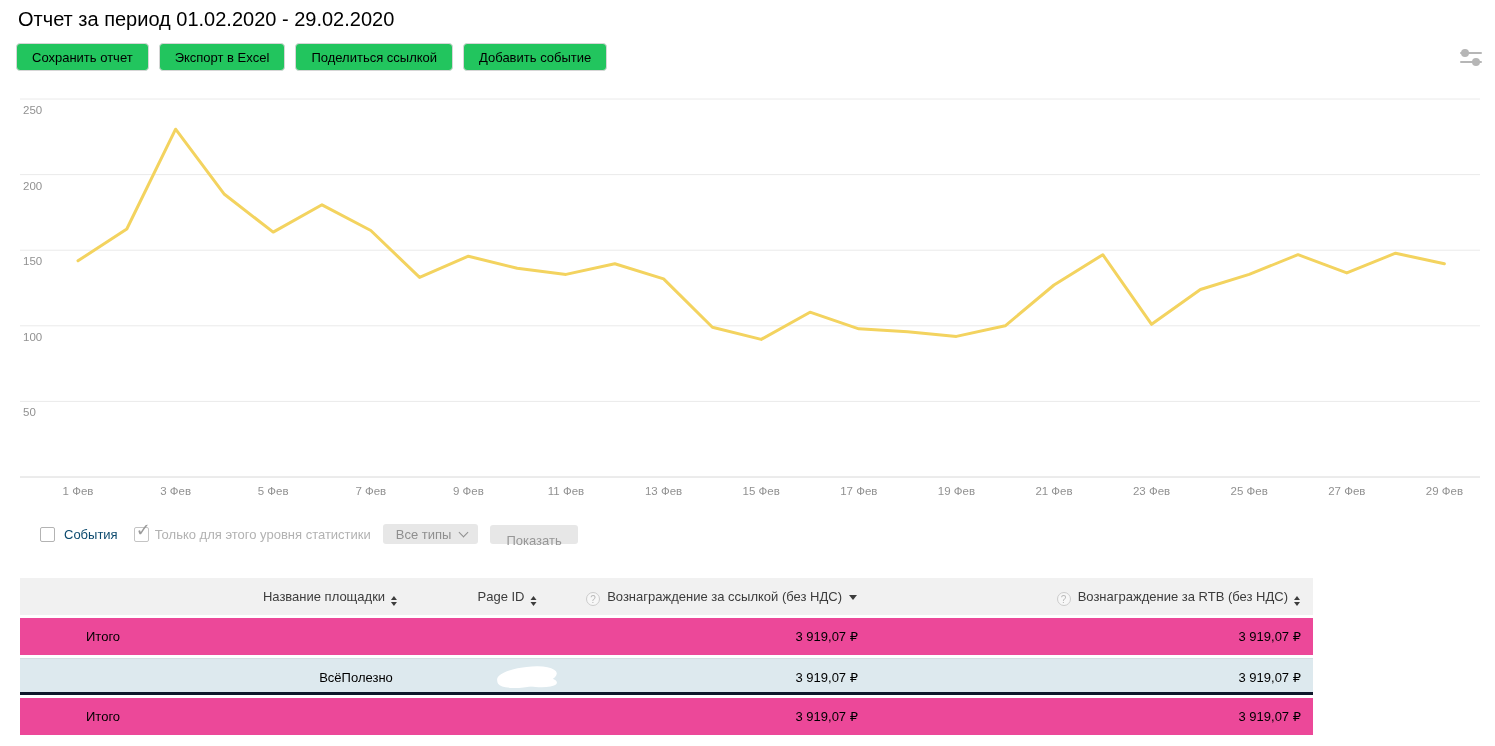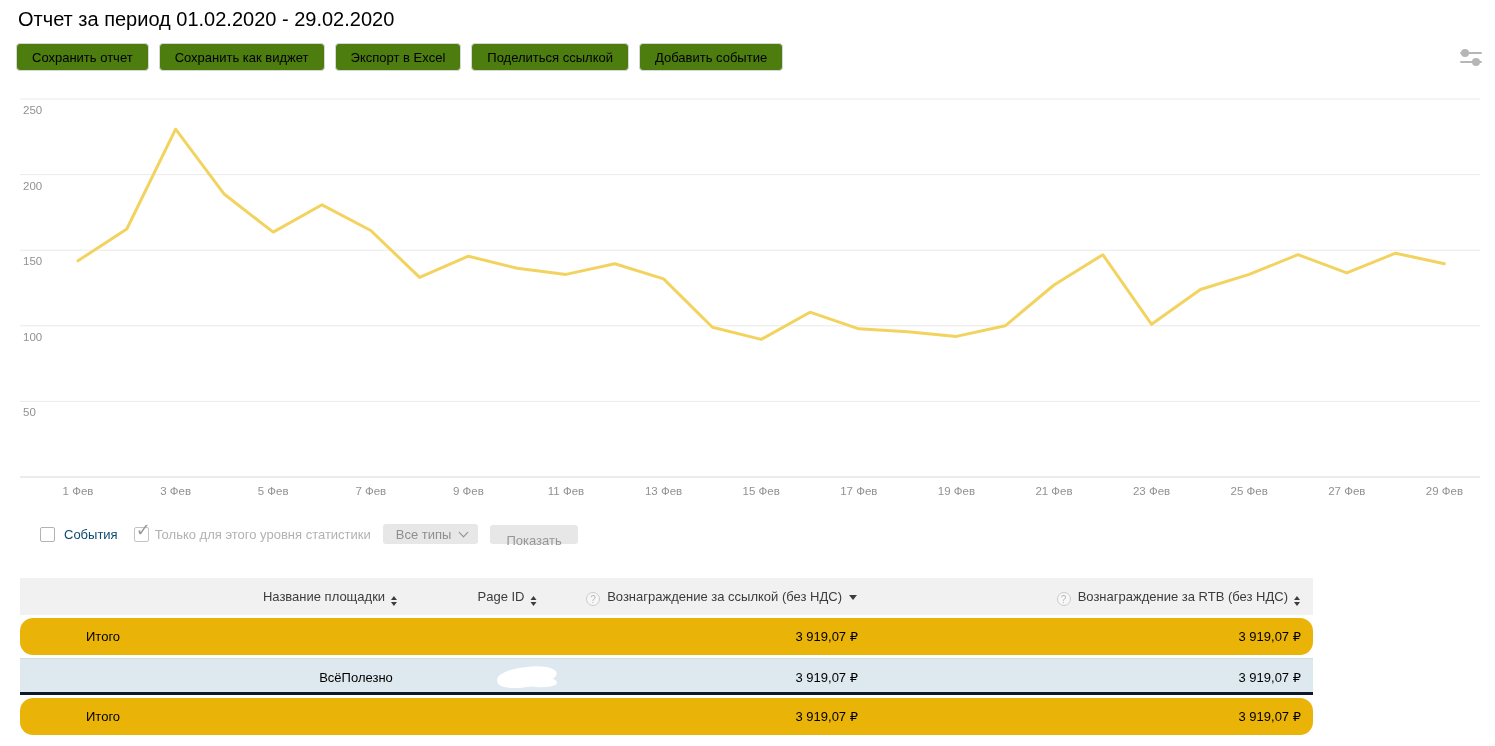--- a/index.html
+++ b/index.html
@@ -16,21 +16,21 @@
   .page-title {
     position: absolute; left: 18px; top: 8px;
     font-size: 20px; font-weight: 400; color: #000;
   }
   .toolbar {
     position: absolute; left: 16px; top: 43px;
     display: flex; gap: 10px;
   }
   .tb-btn {
     height: 28px; padding: 0 15px;
-    background: #4d7c0f; border: 1px solid #d6d6d6; border-radius: 4px;
+    background: #22c55e; border: 1px solid #d6d6d6; border-radius: 4px;
     font-family: inherit; font-size: 13px; color: #000;
     cursor: pointer; white-space: nowrap;
   }
   .sliders {
     position: absolute; right: 11px; top: 47px;
     width: 24px; height: 18px; cursor: pointer;
   }
   .slider-row { position: relative; width: 22px; height: 2px; background: #b6b6b6; border-radius: 2px; margin: 5px 0 7px 0; }
   .slider-knob { position: absolute; top: -3px; width: 8px; height: 8px; border-radius: 50%; background: #b6b6b6; }
   .slider-row.r1 .slider-knob { left: 1px; }
@@ -74,21 +74,21 @@
     margin-left: 12px; height: 19px; padding: 8px 16px;
     background: #e7e7e7; border: none; border-radius: 3px;
     font-family: inherit; font-size: 13px; color: #979797; cursor: pointer;
   }
 
   
   .stats-table { position: absolute; left: 20px; top: 578px; width: 1293px; }
   .trow { position: relative; height: 37px; font-size: 13px; }
   .thead { background: #f1f1f1; color: #3c3c3c; }
   .trow + .trow { margin-top: 3px; }
-  .row-gray { background: #eab308; border-radius: 13px; }
+  .row-gray { background: #ec4899; }
   .row-blue { background: #dde9ee; border-top: 1px solid #d3dde1; border-bottom: 3px solid #0f172a; }
   .tcell { position: absolute; top: 0; line-height: 37px; white-space: nowrap; }
   .h-name   { left: 310px; transform: translateX(-50%); cursor: pointer; }
   .h-pageid { left: 487px; transform: translateX(-50%); cursor: pointer; }
   .h-ad     { right: 456px; cursor: pointer; }
   .h-rtb    { right: 13px; cursor: pointer; }
   .c-itogo  { left: 66px; }
   .c-name   { left: 336px; transform: translateX(-50%); }
   .c-ad     { right: 455px; }
   .c-rtb    { right: 12px; }
@@ -113,21 +113,20 @@
     background: #fff; border-radius: 50%; transform: rotate(5deg);
   }
 </style>
 </head>
 <body>
 
 <h1 class="page-title">Отчет за период 01.02.2020 - 29.02.2020</h1>
 
 <div class="toolbar">
   <button class="tb-btn">Сохранить отчет</button>
-  <button class="tb-btn">Сохранить как виджет</button>
   <button class="tb-btn">Экспорт в Excel</button>
   <button class="tb-btn">Поделиться ссылкой</button>
   <button class="tb-btn">Добавить событие</button>
 </div>
 
 <div class="sliders">
   <div class="slider-row r1">
       <span class="slider-knob"></span>
     </div>
   <div class="slider-row r2">

